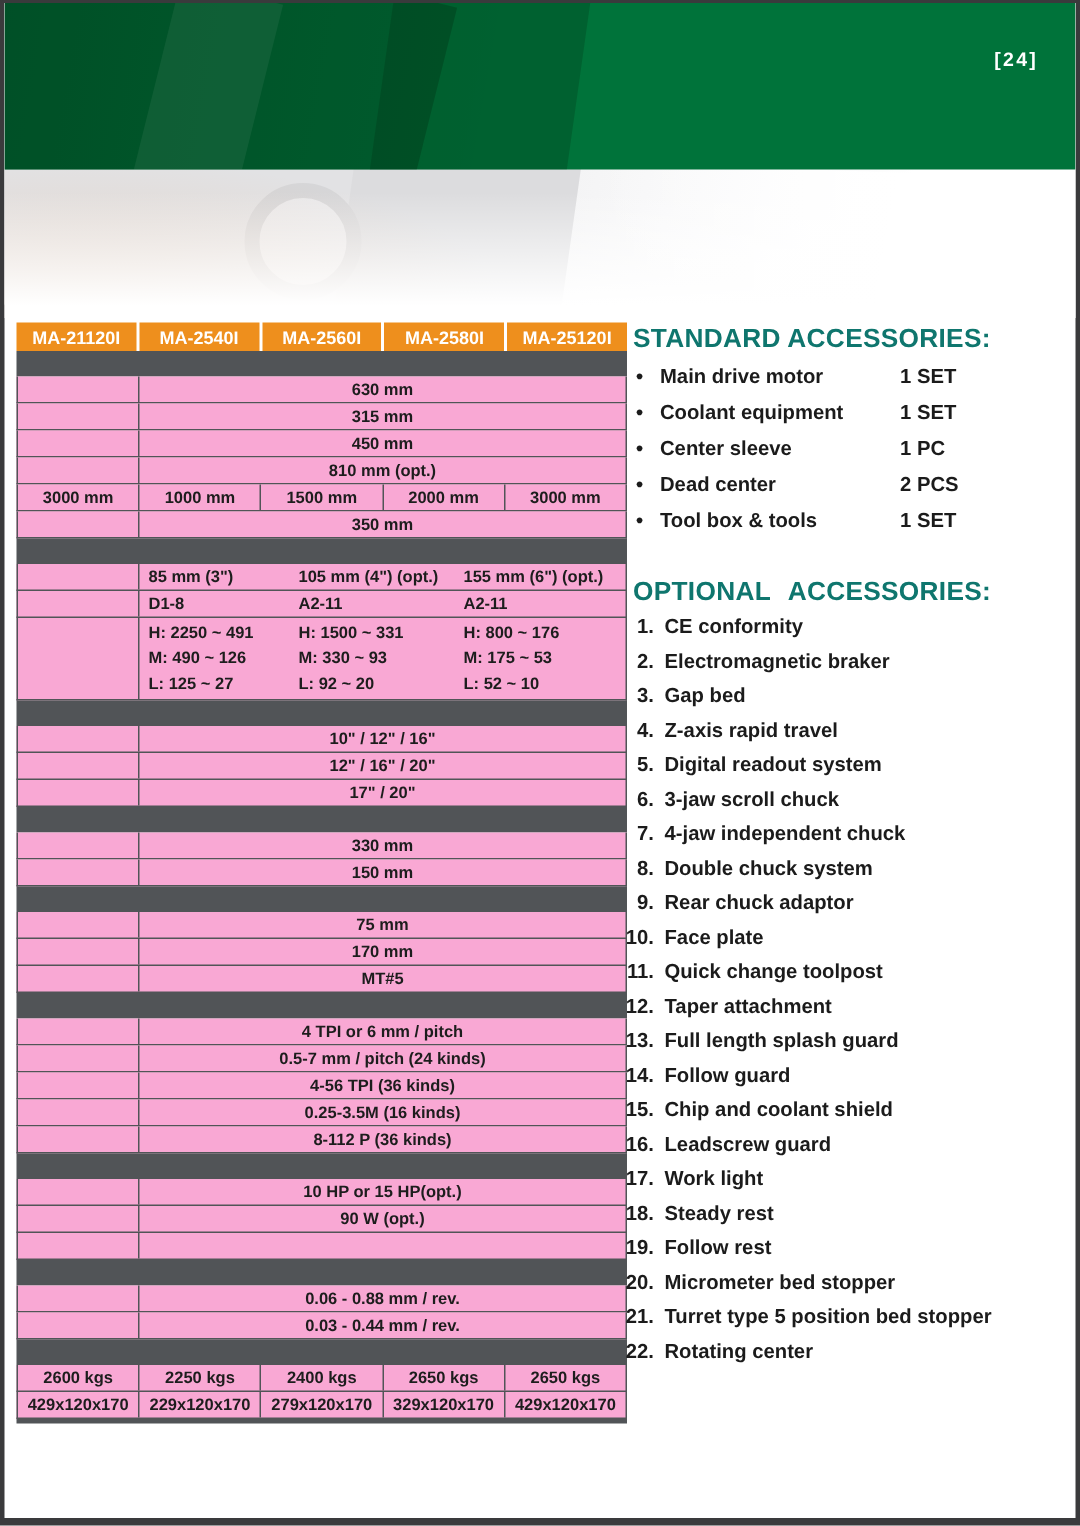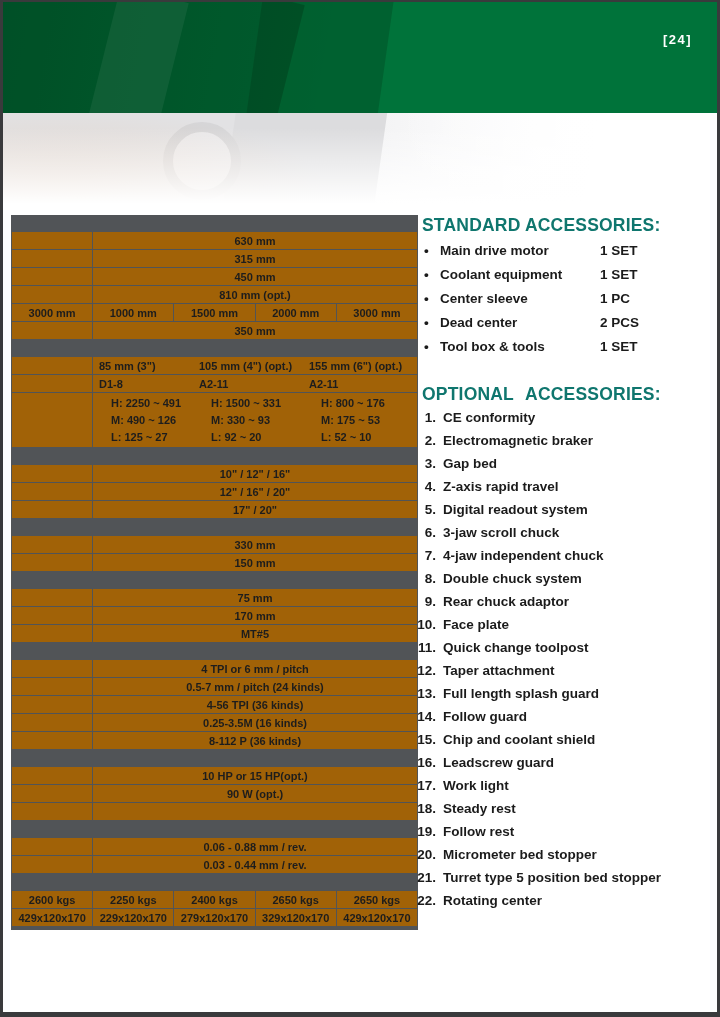--- a/index.html
+++ b/index.html
@@ -41,23 +41,23 @@
       background:rgba(255,255,255,0.06);transform:rotate(14deg);}
   .pageno{position:absolute;top:30px;right:25px;color:#ffffff;
       font-size:13px;font-weight:bold;letter-spacing:1.5px;}
 
   
   .spec{position:absolute;left:8px;top:213px;width:407px;font-size:11px;font-weight:bold;color:#1d1d1d;}
   .thead{display:flex;height:19px;gap:2px;}
   .thead .hc{flex:1;background:#ee8f1d;color:#ffffff;font-size:12px;font-weight:bold;
       display:flex;align-items:center;justify-content:center;white-space:nowrap;}
   .sep{height:17px;background:#515457;}
-  .row{display:flex;align-items:stretch;height:18px;background:#a16207;box-sizing:border-box;
+  .row{display:flex;align-items:stretch;height:18px;background:#f9a8d4;box-sizing:border-box;
       border-left:1px solid #515457;border-right:1px solid #515457;border-bottom:1px solid #515457;}
-  .row.hml{height:55px;gap:12px;}
+  .row.hml{height:55px;}
   .c1{width:81px;flex:none;border-right:1px solid #515457;box-sizing:border-box;
       display:flex;align-items:center;justify-content:center;}
   .cm{flex:1;display:flex;align-items:center;justify-content:center;white-space:nowrap;}
   .c5{flex:1;border-right:1px solid #515457;box-sizing:border-box;
       display:flex;align-items:center;justify-content:center;white-space:nowrap;}
   .c5.last{border-right:none;}
   .trip{flex:1;display:grid;grid-template-columns:100px 110px 1fr;align-items:center;}
   .trip > span{padding-left:6px;text-align:left;white-space:nowrap;}
   .tripv{flex:1;display:grid;grid-template-columns:100px 110px 1fr;align-items:start;padding-top:2px;box-sizing:border-box;}
   .tripv > div{padding-left:6px;text-align:left;}
@@ -99,20 +99,27 @@
       <div class="g0"></div>
       <div class="g1"></div>
       <div class="g2"></div>
       <div class="g3"></div>
     </div>
     <div class="pageno">[24]</div>
   </div>
 
   <div class="spec">
 
+    <div class="thead">
+      <div class="hc">MA-21120I</div>
+      <div class="hc">MA-2540I</div>
+      <div class="hc">MA-2560I</div>
+      <div class="hc">MA-2580I</div>
+      <div class="hc">MA-25120I</div>
+    </div>
 
     <div class="sep"></div>
 
     <div class="row">
       <div class="c1"></div>
       <div class="cm">630 mm</div>
     </div>
     <div class="row">
       <div class="c1"></div>
       <div class="cm">315 mm</div>

